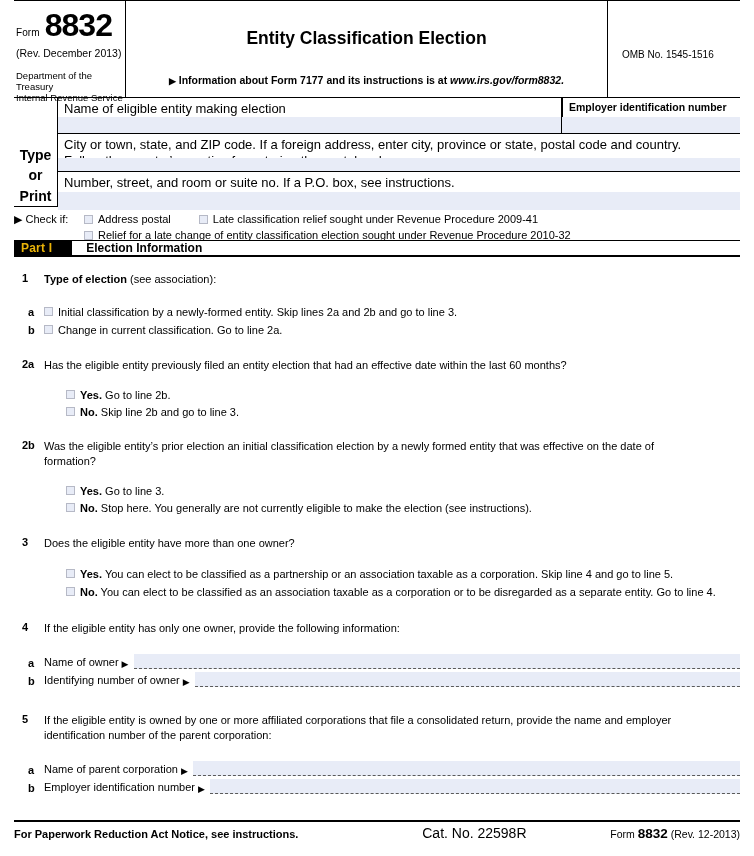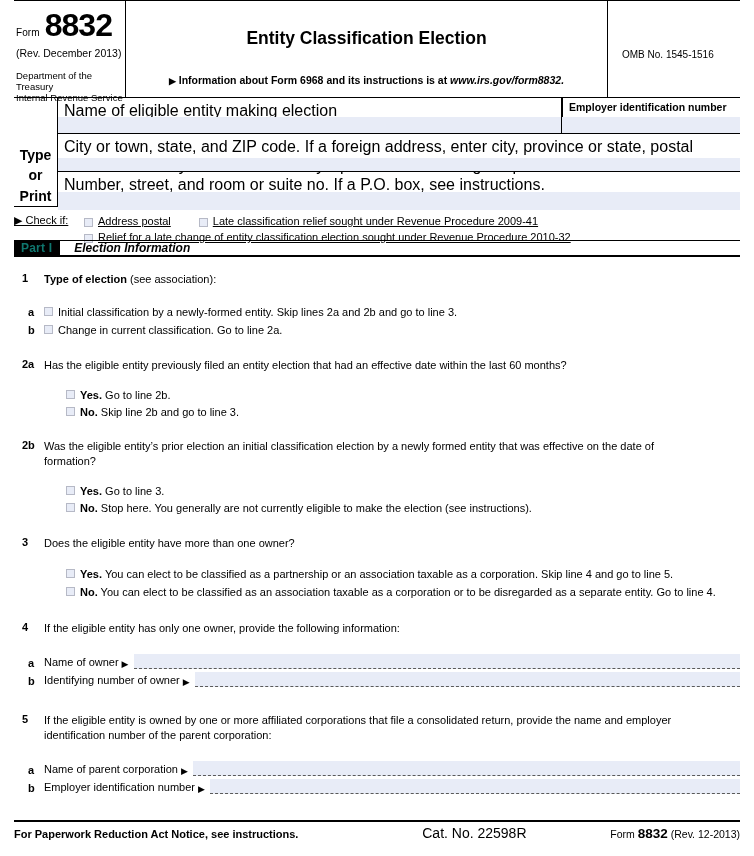--- a/index.html
+++ b/index.html
@@ -159,21 +159,21 @@
     height: 36px;
   }
   .tp-row:last-child {
     border-bottom: none;
     height: 38px;
   }
   .tp-cap {
     position: absolute;
     left: 6px;
     top: 3px;
-    font-size: 16px;
+    font-size: 13px;
     line-height: 1.2;
     width: 96%;
   }
   .tp-fill {
     position: absolute;
     left: 0;
     right: 0;
     bottom: 0;
     height: 18px;
     background: #e8ecf7;
@@ -215,24 +215,23 @@
   
   .checkif {
     position: relative;
     margin: 0 14px;
     padding-top: 4px;
     height: 33px;
     box-sizing: border-box;
   }
   .ci-row {
     display: flex;
-    align-items: flex-end;
+    align-items: center;
     height: 16px;
     font-size: 11px;
-    text-decoration: underline;
   }
   .ci-lead {
     width: 70px;
     font-size: 11px;
     white-space: nowrap;
   }
   .cbox {
     display: inline-block;
     width: 9px;
     height: 9px;
@@ -251,35 +250,34 @@
     margin: 0 14px;
     height: 17px;
     border-top: 1.5px solid #000;
     border-bottom: 2.5px solid #000;
     box-sizing: border-box;
     display: flex;
     align-items: stretch;
   }
   .part-tag {
     background: #000;
-    color: #0f766e;
+    color: #eab308;
     font-weight: bold;
     font-size: 12px;
-    padding: 0 8px 0 7px;
+    padding: 0 20px 0 7px;
     display: flex;
     align-items: center;
     letter-spacing: 0.2px;
   }
   .part-title {
     font-weight: bold;
     font-size: 12px;
     display: flex;
     align-items: center;
     padding-left: 14px;
-    font-style: italic;
   }
 
   
   .body {
     position: relative;
     margin: 0 14px;
   }
   .qline {
     display: flex;
     align-items: flex-start;
@@ -377,21 +375,21 @@
       <div class="dept-line">
         <div>Department of the Treasury</div>
         <div>Internal Revenue Service</div>
       </div>
     </div>
 
     <div class="hdr-center">
       <div class="hdr-title">Entity Classification Election</div>
       <div class="hdr-info">
         <span class="arrow">▶</span>
-        <span>Information about Form 6968 and its instructions is at </span><i>www.irs.gov/form8832.</i>
+        <span>Information about Form 7177 and its instructions is at </span><i>www.irs.gov/form8832.</i>
       </div>
     </div>
 
     <div class="hdr-right">
       <div class="omb">OMB No. 1545-1516</div>
     </div>
 
   </div>
 
   <div class="typetable">

